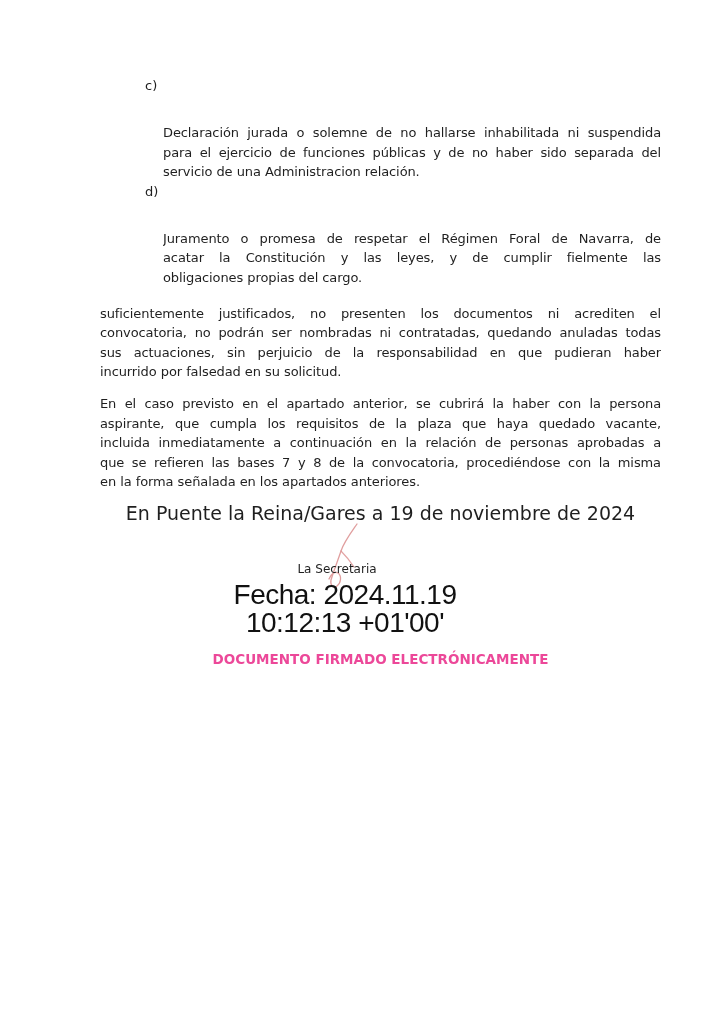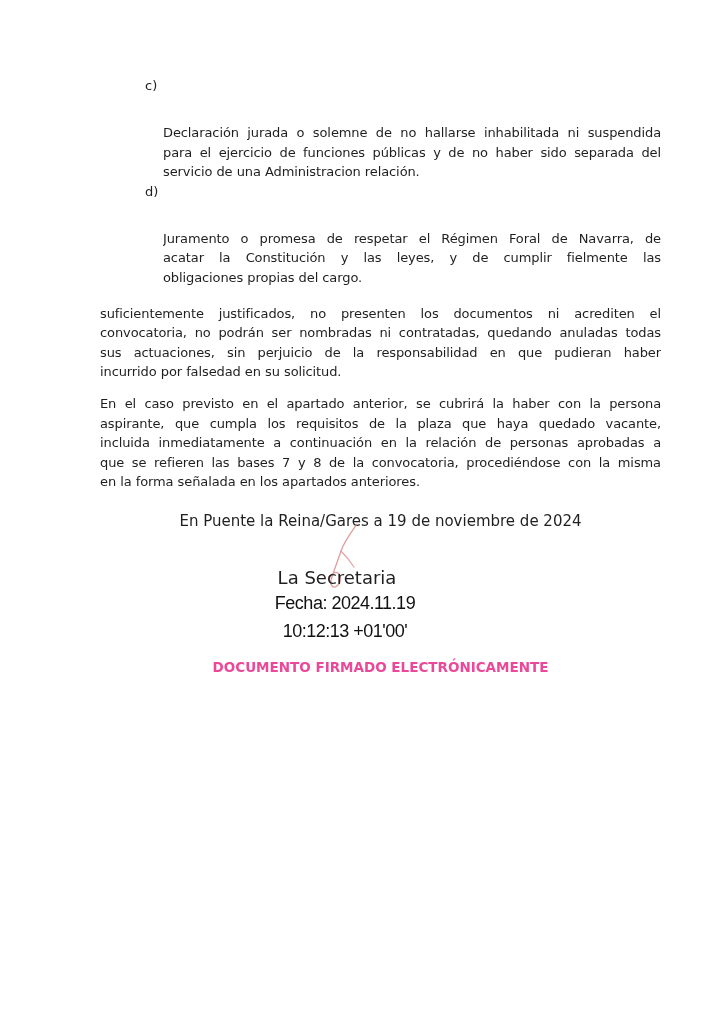--- a/index.html
+++ b/index.html
@@ -38,43 +38,43 @@
     width: 18px;
     font-size: 13px;
     line-height: 19.6px;
   }
   .item-lines { flex: 1; min-width: 0; margin-top: 47px; }
 
   .para-1 { margin-top: 16px; }
   .para-2 { margin-top: 12px; }
 
   .date-line {
-    margin-top: 20px;
-    font-size: 15px;
+    margin-top: 12px;
+    font-size: 19px;
     line-height: 19.6px;
     text-align: center;
   }
 
   .signature {
     position: relative;
     margin-top: 36px;
     margin-left: 65px;
     width: 360px;
     text-align: center;
     z-index: 2;
   }
   .sig-role {
-    font-size: 18px;
+    font-size: 12px;
     line-height: 19.6px;
     padding-right: 16px;
   }
   .sig-stamp {
     margin-top: 2px;
     font-family: "Liberation Sans", sans-serif;
-    font-size: 18px;
+    font-size: 28px;
     line-height: 28px;
     letter-spacing: -0.5px;
     color: #111111;
   }
   .flourish {
     position: absolute;
     left: 322px;
     top: 520px;
     width: 44px;
     height: 74px;

